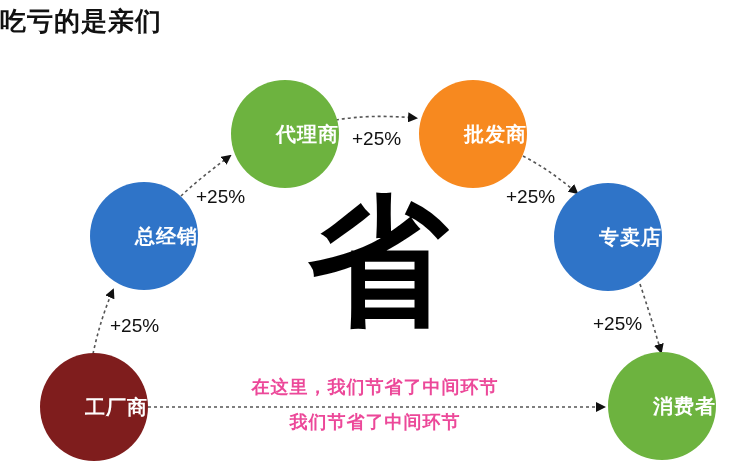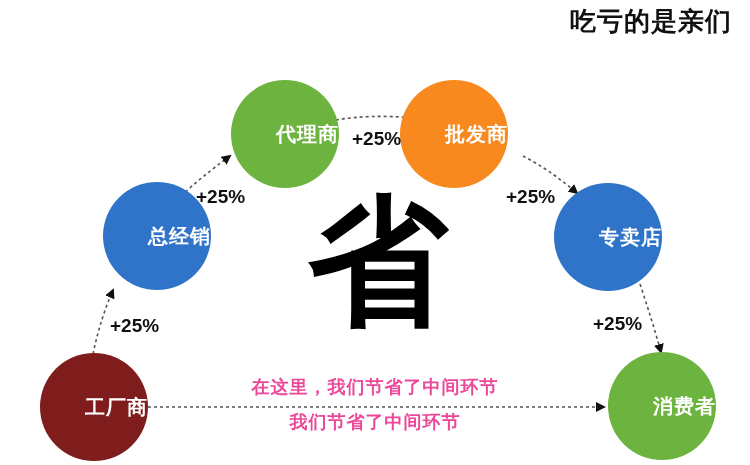--- a/index.html
+++ b/index.html
@@ -1,24 +1,24 @@
 <!DOCTYPE html>
 <html><head>
 <meta charset="utf-8">
 <style>
   html, body { margin:0; padding:0; background:#ffffff; }
   body { width:750px; height:465px; position:relative; overflow:hidden;
          font-family: "DejaVu Sans", "Liberation Sans", sans-serif; }
-  .title { position:absolute; left:0; top:4px; width:732px; text-align:right;
+  .title { position:absolute; left:0; top:4px; width:732px; text-align:left;
            font-size:26px; font-weight:bold; color:#111; letter-spacing:1px; }
   svg.lines { position:absolute; left:0; top:0; }
   .node { position:absolute; width:108px; height:108px; border-radius:50%;
           display:flex; align-items:center; justify-content:flex-end;
           color:#fff; font-size:20px; font-weight:bold; letter-spacing:1px; }
-  .pct { position:absolute; font-size:19px; font-weight:bold; color:#111;
+  .pct { position:absolute; font-size:19px; font-weight:normal; color:#111;
          font-family:"Liberation Sans", sans-serif; }
   .big { position:absolute; left:308px; top:182px; width:140px; height:160px;
          font-size:140px; line-height:160px; font-weight:bold; color:#000;
          text-align:center; }
   .caption { position:absolute; left:180px; width:390px; text-align:center;
              font-size:18px; font-weight:bold; color:#ec4899; letter-spacing:1px; }
 </style>
 </head>
 <body>
 
@@ -36,27 +36,27 @@
     <path d="M336,120 Q370,114 416,118" marker-end="url(#ah)"></path>
     <path d="M523,156 Q550,170 577,193" marker-end="url(#ah)"></path>
     <path d="M640,284 Q652,320 661,352" marker-end="url(#ah)"></path>
     <path d="M148,407 L604,407" marker-end="url(#ah)"></path>
   </g>
 </svg>
 
 <div class="node" style="left:40px;top:353px;background:#7f1d1d;">
   <span>工厂商</span>
 </div>
-<div class="node" style="left:103px;top:182px;background:#2f74c8;">
+<div class="node" style="left:90px;top:182px;background:#2f74c8;">
   <span>总经销</span>
 </div>
 <div class="node" style="left:231px;top:80px;background:#6db33f;">
   <span>代理商</span>
 </div>
-<div class="node" style="left:400px;top:80px;background:#f7891f;">
+<div class="node" style="left:419px;top:80px;background:#f7891f;">
   <span>批发商</span>
 </div>
 <div class="node" style="left:554px;top:183px;background:#2f74c8;">
   <span>专卖店</span>
 </div>
 <div class="node" style="left:608px;top:352px;background:#6db33f;">
   <span>消费者</span>
 </div>
 
 <div class="pct" style="left:110px;top:315px;">+25%</div>

